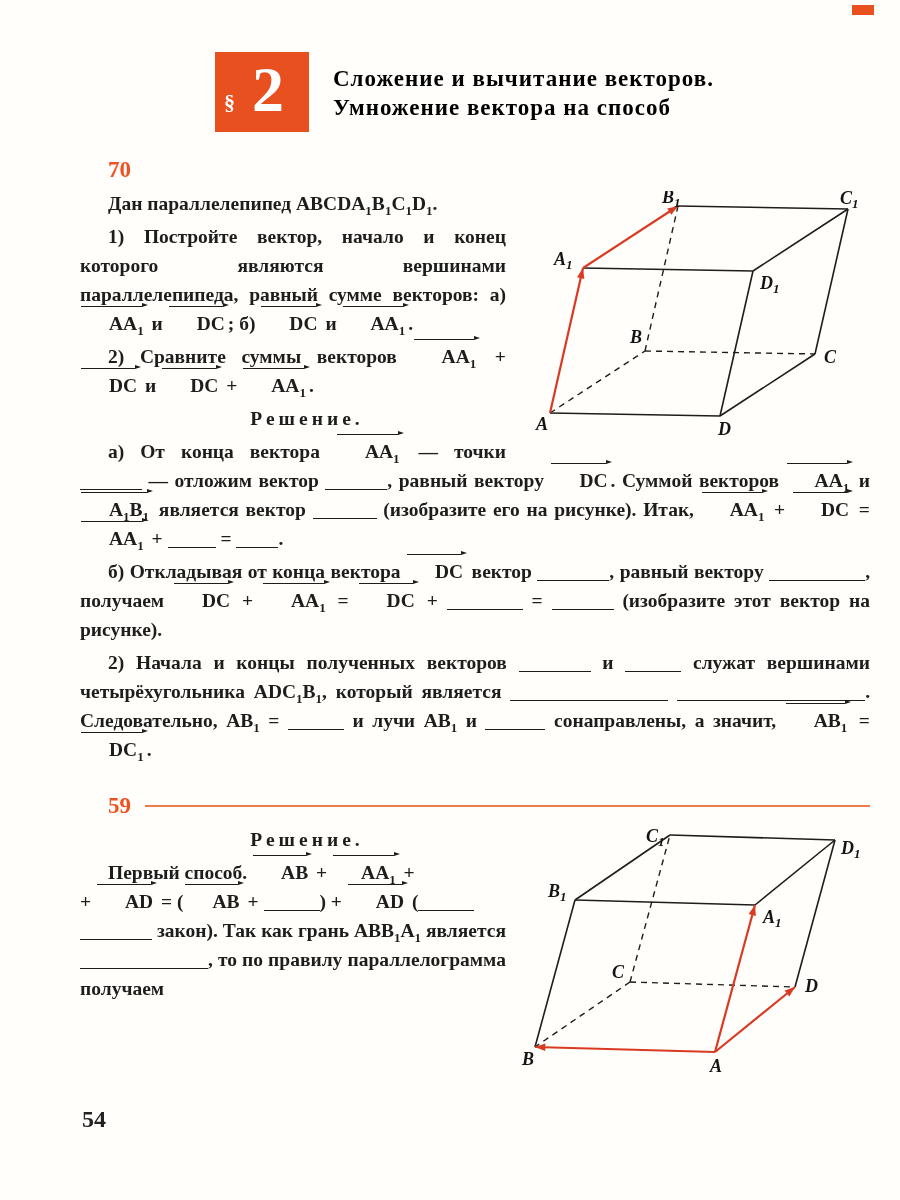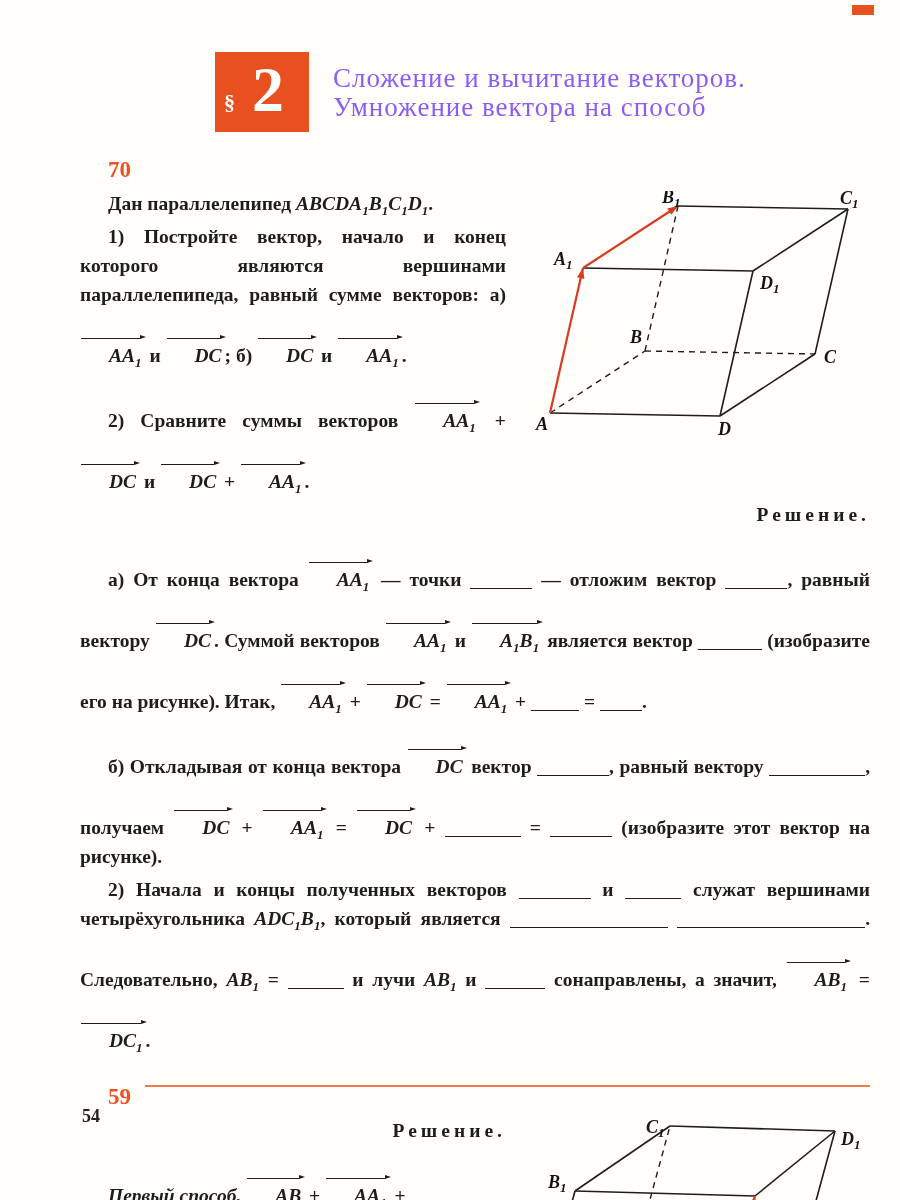--- a/index.html
+++ b/index.html
@@ -12,57 +12,57 @@
   .print-mark{position:absolute;top:5px;right:26px;width:22px;height:10px;background:#e8501f;}
 
   
   .sec-header{display:flex;gap:24px;margin:52px 30px 0 215px;align-items:flex-start;}
   .sec-box{
     position:relative;width:94px;height:80px;background:#e8501f;color:#fff;
     flex:0 0 auto;display:flex;align-items:center;justify-content:center;
   }
   .sec-sym{position:absolute;left:9px;bottom:16px;font-size:22px;font-weight:bold;}
   .sec-num{font-size:64px;font-weight:bold;line-height:1;margin-left:12px;margin-top:-4px;}
-  .sec-title{font-size:27px;font-weight:normal;line-height:29px;letter-spacing:1px;color:#8b5cf6;padding-top:12px;}
+  .sec-title{font-size:23px;font-weight:bold;line-height:29px;letter-spacing:1px;color:#000000;padding-top:12px;}
 
   
   .content{margin:0 30px 0 80px;width:790px;}
   .problem{margin-top:6px;}
-  .prob-head{display:flex;align-items:flex-start;gap:14px;margin:26px 0 8px 28px;}
+  .prob-head{display:flex;align-items:center;gap:14px;margin:26px 0 8px 28px;}
   .prob-num{color:#ef5123;font-weight:bold;font-size:23px;line-height:1;}
   .prob-rule{flex:1;height:2px;background:#ef7a4e;}
 
   .prob-body{font-size:19.5px;line-height:29px;font-weight:bold;text-align:justify;}
   .prob-body::after{content:"";display:block;clear:both;}
   .prob-body p{margin:0 0 4px 0;text-indent:28px;}
-  .prob-body p.sol{letter-spacing:4px;text-align:right;}
+  .prob-body p.sol{letter-spacing:4px;text-align:center;}
 
-  .math{font-style:italic;white-space:nowrap;}
+  .math{white-space:nowrap;}
   sub{font-size:13px;line-height:0;}
 
   
-  .vec{position:relative;display:inline-block;padding:0 3px 0 1px;font-style:italic;white-space:nowrap;margin-top:32px;}
+  .vec{position:relative;display:inline-block;padding:0 3px 0 1px;white-space:nowrap;}
   .vec::before{content:"";position:absolute;top:-3px;left:1px;right:5px;border-top:1.5px solid #1d1d1b;}
   .vec::after{
     content:"";position:absolute;top:-6px;right:-1px;width:0;height:0;
     border-left:6px solid #1d1d1b;border-top:2.7px solid transparent;border-bottom:2.7px solid transparent;
   }
 
   .blank{display:inline-block;height:1em;border-bottom:1.5px solid #1d1d1b;vertical-align:-3px;}
 
   
   svg.diagram{float:right;margin:2px 0 8px 14px;}
   .edge{stroke:#1d1d1b;stroke-width:1.6;}
   .dash{stroke-dasharray:6 5;stroke-width:1.4;}
   .redline{stroke:#d93a22;stroke-width:2.2;}
   .redhead{fill:#d93a22;stroke:none;}
   .vlabel{font-family:"Liberation Serif",serif;font-style:italic;font-weight:bold;font-size:18px;fill:#141414;}
   .vsub{font-size:13px;}
 
-  .page-footer{position:absolute;left:82px;top:1106px;font-size:18px;font-weight:bold;color:#222;}
+  .page-footer{position:absolute;left:82px;top:1106px;font-size:24px;font-weight:bold;color:#222;}
 </style>
 </head>
 <body>
 
 <div class="page">
 
   <div class="print-mark"></div>
 
   <header class="sec-header">
     <div class="sec-box">

